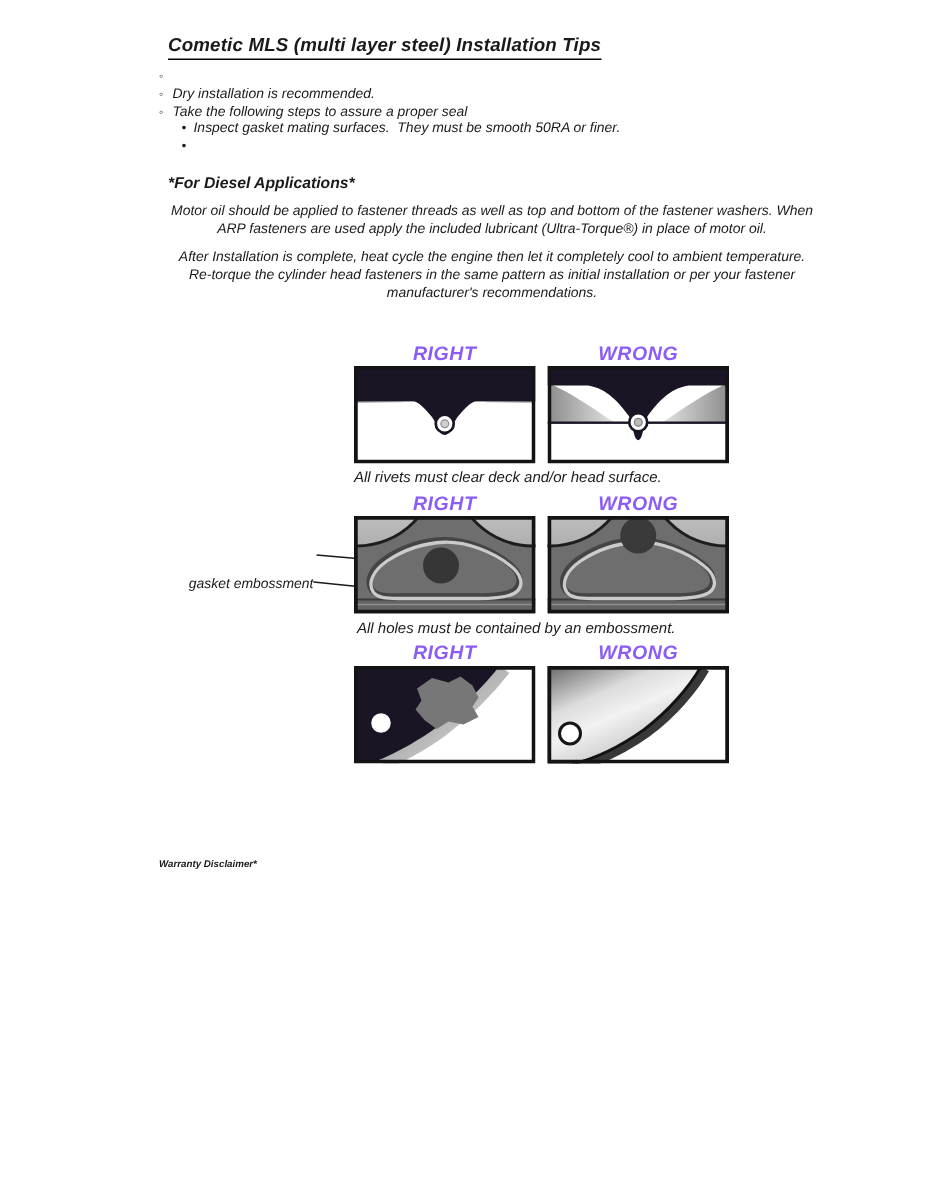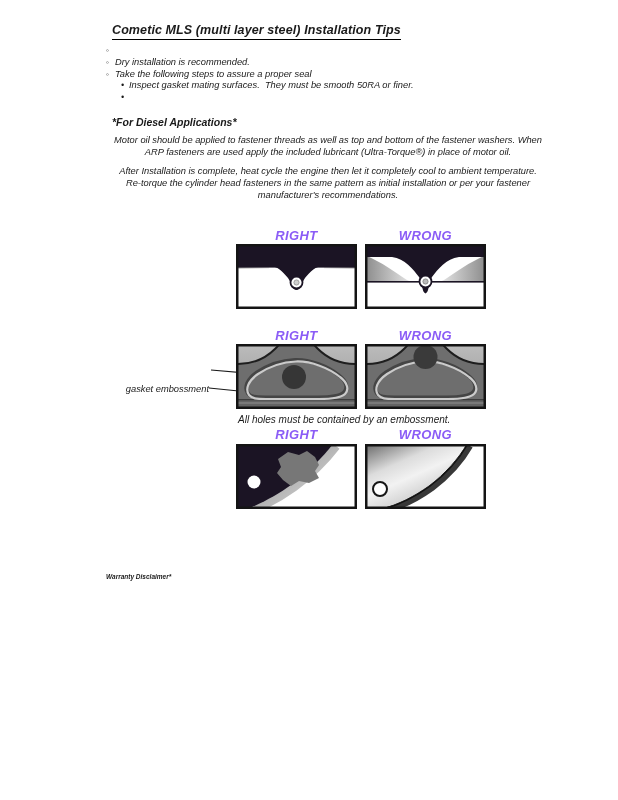--- a/index.html
+++ b/index.html
@@ -120,20 +120,21 @@
       <path d="M2 12 C16 18 30 28 42 36 L46 37.8 H2 Z" fill="url(#gw3)"></path>
       <path d="M119 12 C105 18 91 28 79 36 L75 37.8 H119 Z" fill="url(#gw4)"></path>
       <rect x="0" y="37" width="121" height="1.6" fill="#1b1424"></rect>
       <path d="M0 0 H121 V13 H94 C81 15 73 25 67 33 C63 39 64.5 48 60.5 49.5 C56.5 48 58 39 54 33 C48 25 40 15 27 13 H0 Z" fill="#1b1424"></path>
       <circle cx="60.5" cy="37.5" r="6" fill="#ffffff" stroke="#1b1424" stroke-width="1.8"></circle>
       <circle cx="60.5" cy="37.5" r="2.6" fill="#bbbbbb" stroke="#7f7f7f" stroke-width="0.8"></circle>
       <rect x="1.25" y="1.25" width="118.5" height="62.5" fill="none" stroke="#141414" stroke-width="2.5"></rect>
     </svg>
   </div>
 
+  <div class="cap cap1">All rivets must clear deck and/or head surface.</div>
 
   <div class="dhdr colL r2h">RIGHT</div>
   <div class="dhdr colR r2h">WRONG</div>
 
   <div class="lab lab-embos">gasket embossment</div>
   <svg class="leaders" width="95" height="38">
     <line x1="6" y1="10" x2="87" y2="17" stroke="#1a1a1a" stroke-width="1.1"></line>
     <line x1="4" y1="28" x2="53" y2="33" stroke="#1a1a1a" stroke-width="1.1"></line>
   </svg>
 

